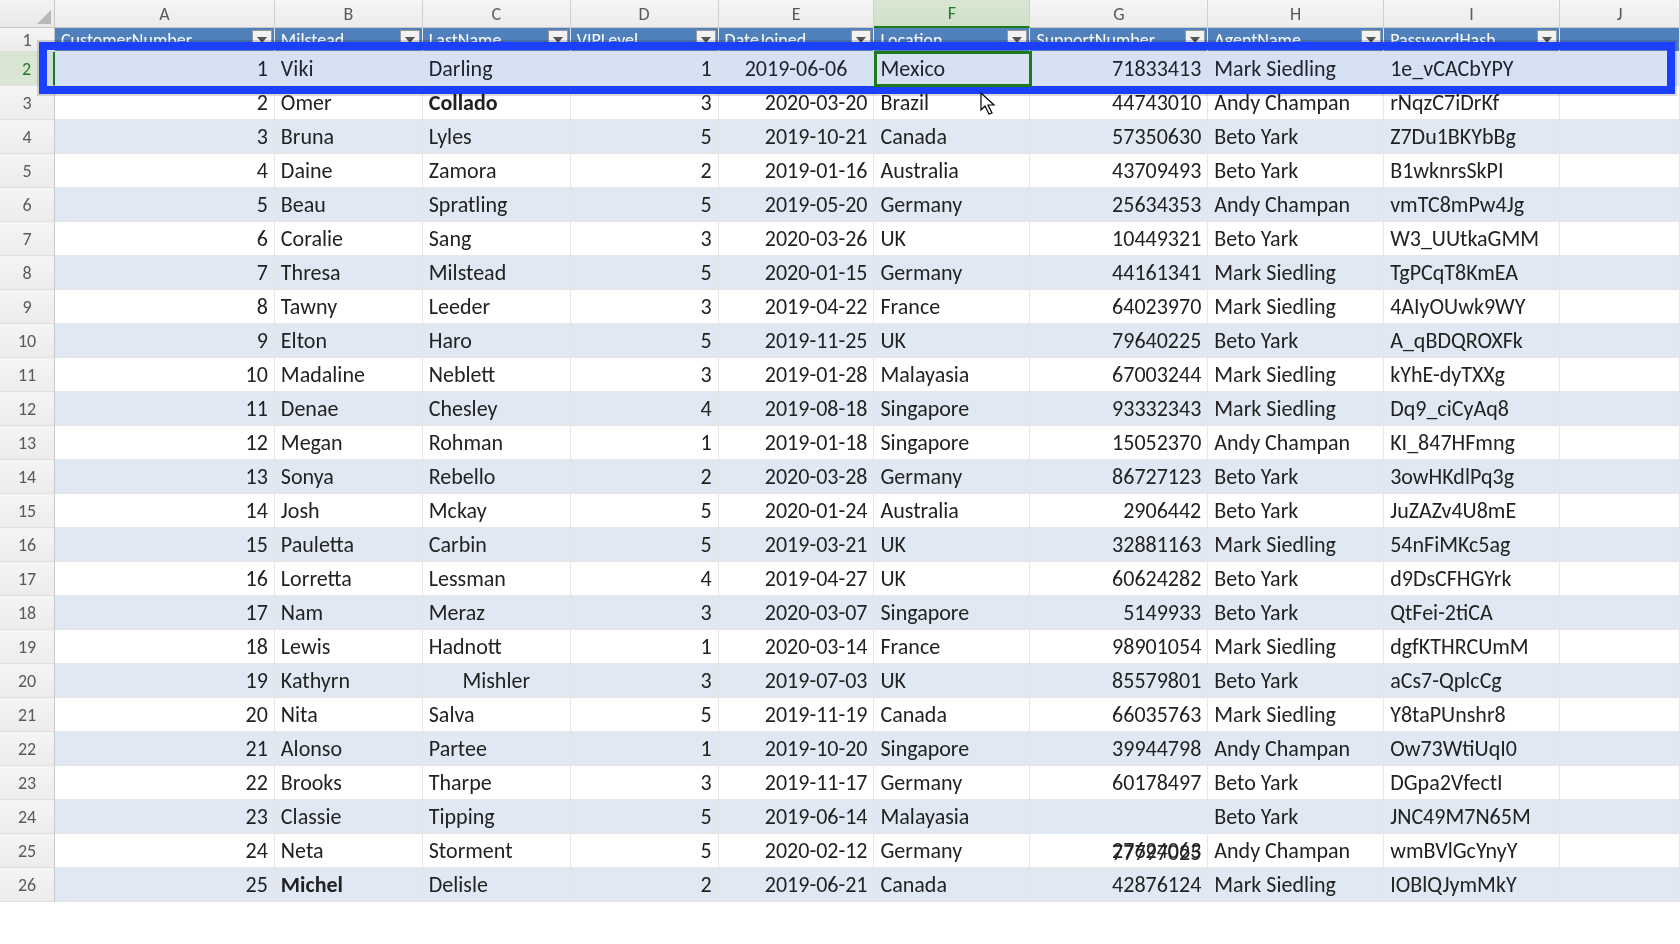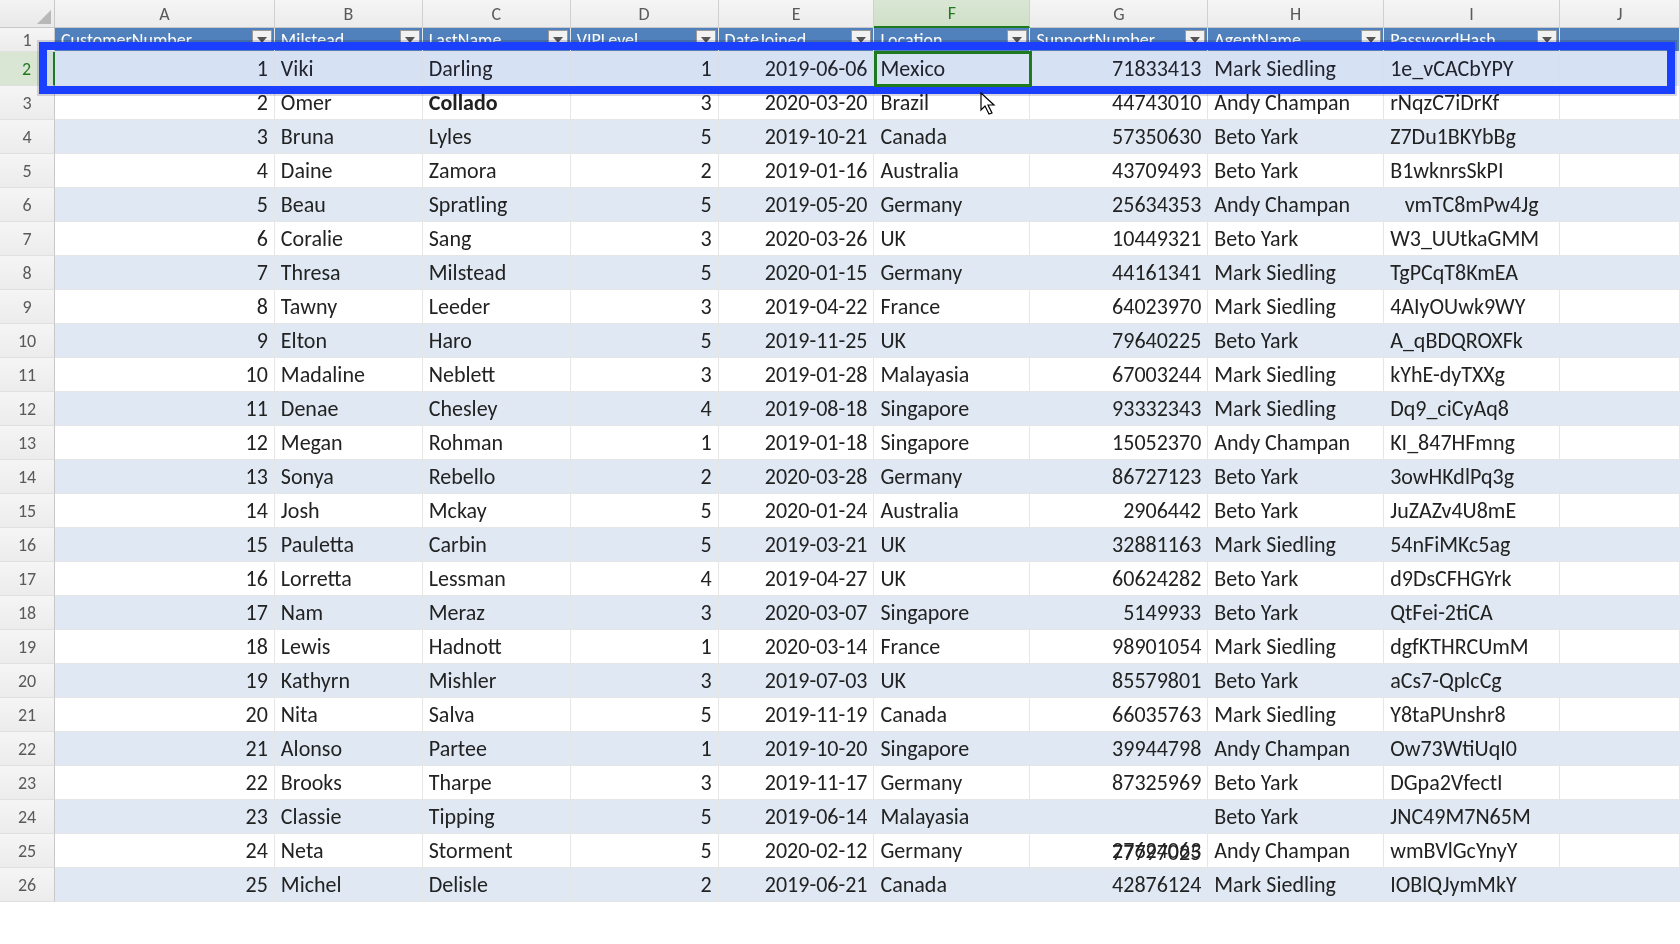--- a/index.html
+++ b/index.html
@@ -158,21 +158,21 @@
               <polygon points="0,2 10,2 5,8" fill="#555"></polygon>
             </svg>
           </div></div>
         <div class="cell col-J" style="width: 120px;"><span></span></div>
       </div>
       <div class="row band">
         <div class="cell col-A right" style="width: 220px;">1</div>
         <div class="cell col-B" style="width: 148px;">Viki</div>
         <div class="cell col-C" style="width: 148px;">Darling</div>
         <div class="cell col-D right" style="width: 148px;">1</div>
-        <div class="cell col-E right" style="width: 156px;">2019-06-06</div>
+        <div class="cell col-E right" style="width: 156px; text-align: center;">2019-06-06</div>
         <div class="cell col-F" style="width: 156px;">Mexico</div>
         <div class="cell col-G right" style="width: 178px;">71833413</div>
         <div class="cell col-H" style="width: 176px;">Mark Siedling</div>
         <div class="cell col-I" style="width: 176px;">1e_vCACbYPY</div>
         <div class="cell col-J" style="width: 120px;"></div>
       </div>
       <div class="row">
         <div class="cell col-A right" style="width: 220px;">2</div>
         <div class="cell col-B" style="width: 148px;">Omer</div>
         <div class="cell col-C" style="width: 148px; font-weight: bold;">Collado</div>
@@ -210,21 +210,21 @@
       </div>
       <div class="row band">
         <div class="cell col-A right" style="width: 220px;">5</div>
         <div class="cell col-B" style="width: 148px;">Beau</div>
         <div class="cell col-C" style="width: 148px;">Spratling</div>
         <div class="cell col-D right" style="width: 148px;">5</div>
         <div class="cell col-E right" style="width: 156px;">2019-05-20</div>
         <div class="cell col-F" style="width: 156px;">Germany</div>
         <div class="cell col-G right" style="width: 178px;">25634353</div>
         <div class="cell col-H" style="width: 176px;">Andy Champan</div>
-        <div class="cell col-I" style="width: 176px; text-align: center;">vmTC8mPw4Jg</div>
+        <div class="cell col-I" style="width: 176px;">vmTC8mPw4Jg</div>
         <div class="cell col-J" style="width: 120px;"></div>
       </div>
       <div class="row">
         <div class="cell col-A right" style="width: 220px;">6</div>
         <div class="cell col-B" style="width: 148px;">Coralie</div>
         <div class="cell col-C" style="width: 148px;">Sang</div>
         <div class="cell col-D right" style="width: 148px;">3</div>
         <div class="cell col-E right" style="width: 156px;">2020-03-26</div>
         <div class="cell col-F" style="width: 156px;">UK</div>
         <div class="cell col-G right" style="width: 178px;">10449321</div>
@@ -372,21 +372,21 @@
         <div class="cell col-E right" style="width: 156px;">2020-03-14</div>
         <div class="cell col-F" style="width: 156px;">France</div>
         <div class="cell col-G right" style="width: 178px;">98901054</div>
         <div class="cell col-H" style="width: 176px;">Mark Siedling</div>
         <div class="cell col-I" style="width: 176px;">dgfKTHRCUmM</div>
         <div class="cell col-J" style="width: 120px;"></div>
       </div>
       <div class="row band">
         <div class="cell col-A right" style="width: 220px;">19</div>
         <div class="cell col-B" style="width: 148px;">Kathyrn</div>
-        <div class="cell col-C" style="width: 148px;">Mishler</div>
+        <div class="cell col-C" style="width: 148px; text-align: center;">Mishler</div>
         <div class="cell col-D right" style="width: 148px;">3</div>
         <div class="cell col-E right" style="width: 156px;">2019-07-03</div>
         <div class="cell col-F" style="width: 156px;">UK</div>
         <div class="cell col-G right" style="width: 178px;">85579801</div>
         <div class="cell col-H" style="width: 176px;">Beto Yark</div>
         <div class="cell col-I" style="width: 176px;">aCs7-QplcCg</div>
         <div class="cell col-J" style="width: 120px;"></div>
       </div>
       <div class="row">
         <div class="cell col-A right" style="width: 220px;">20</div>
@@ -412,21 +412,21 @@
         <div class="cell col-I" style="width: 176px;">Ow73WtiUqI0</div>
         <div class="cell col-J" style="width: 120px;"></div>
       </div>
       <div class="row">
         <div class="cell col-A right" style="width: 220px;">22</div>
         <div class="cell col-B" style="width: 148px;">Brooks</div>
         <div class="cell col-C" style="width: 148px;">Tharpe</div>
         <div class="cell col-D right" style="width: 148px;">3</div>
         <div class="cell col-E right" style="width: 156px;">2019-11-17</div>
         <div class="cell col-F" style="width: 156px;">Germany</div>
-        <div class="cell col-G right" style="width: 178px;">87325969</div>
+        <div class="cell col-G right" style="width: 178px;">60178497</div>
         <div class="cell col-H" style="width: 176px;">Beto Yark</div>
         <div class="cell col-I" style="width: 176px;">DGpa2VfectI</div>
         <div class="cell col-J" style="width: 120px;"></div>
       </div>
       <div class="row band">
         <div class="cell col-A right" style="width: 220px;">23</div>
         <div class="cell col-B" style="width: 148px;">Classie</div>
         <div class="cell col-C" style="width: 148px;">Tipping</div>
         <div class="cell col-D right" style="width: 148px;">5</div>
         <div class="cell col-E right" style="width: 156px;">2019-06-14</div>
@@ -443,21 +443,21 @@
         <div class="cell col-D right" style="width: 148px;">5</div>
         <div class="cell col-E right" style="width: 156px;">2020-02-12</div>
         <div class="cell col-F" style="width: 156px;">Germany</div>
         <div class="cell col-G right" style="width: 178px;">27624063</div>
         <div class="cell col-H" style="width: 176px;">Andy Champan</div>
         <div class="cell col-I" style="width: 176px;">wmBVlGcYnyY</div>
         <div class="cell col-J" style="width: 120px;"></div>
       </div>
       <div class="row band">
         <div class="cell col-A right" style="width: 220px;">25</div>
-        <div class="cell col-B" style="width: 148px;">Michel</div>
+        <div class="cell col-B" style="width: 148px; font-weight: bold;">Michel</div>
         <div class="cell col-C" style="width: 148px;">Delisle</div>
         <div class="cell col-D right" style="width: 148px;">2</div>
         <div class="cell col-E right" style="width: 156px;">2019-06-21</div>
         <div class="cell col-F" style="width: 156px;">Canada</div>
         <div class="cell col-G right" style="width: 178px;">42876124</div>
         <div class="cell col-H" style="width: 176px;">Mark Siedling</div>
         <div class="cell col-I" style="width: 176px;">IOBlQJymMkY</div>
         <div class="cell col-J" style="width: 120px;"></div>
       </div>
     </div>

